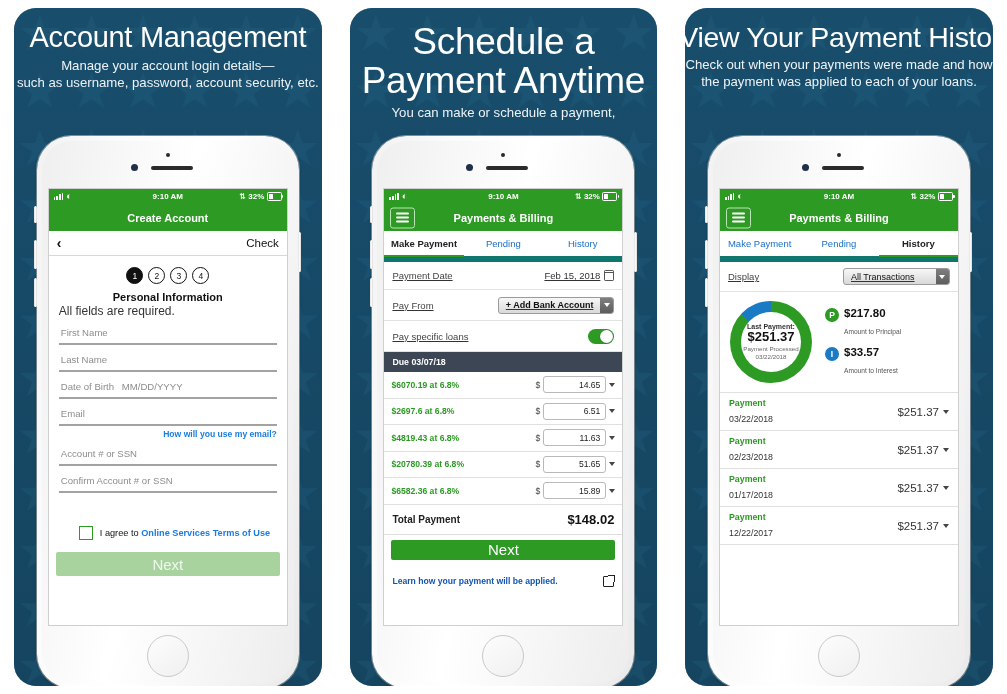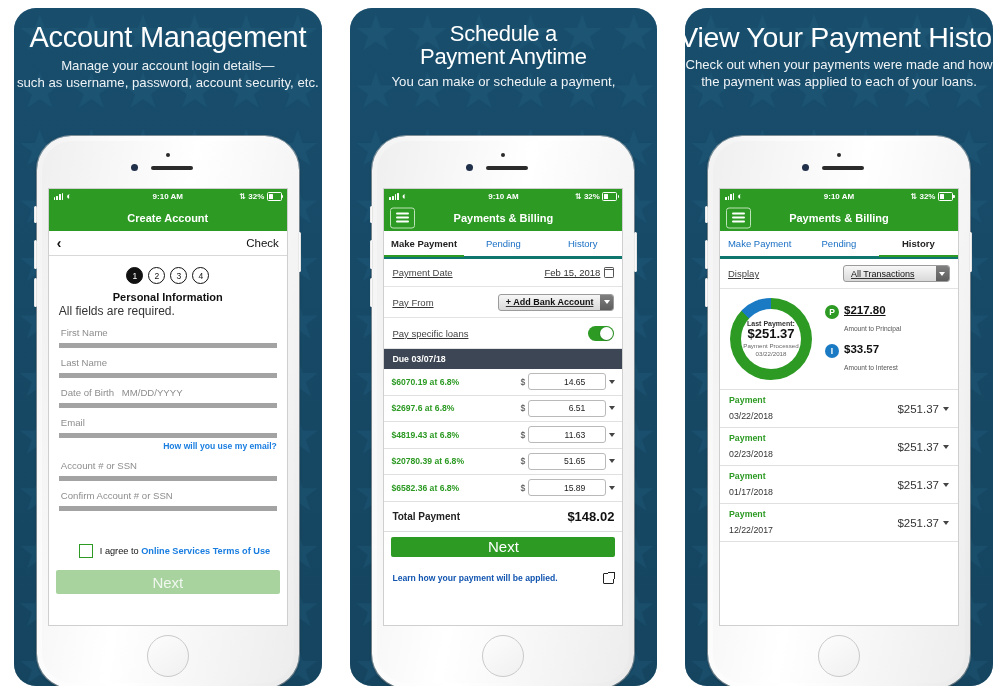--- a/index.html
+++ b/index.html
@@ -29,21 +29,21 @@
     position:absolute;inset:0;
     background:linear-gradient(180deg,#19506f 0%, #134058 100%);
     opacity:.55;
   }
 
   .headings{position:absolute;left:0;right:0;top:14px;text-align:center;color:#fff;z-index:4;}
   .h-title{
     font-size:29px;font-weight:400;line-height:1.06;letter-spacing:-.3px;
     white-space:nowrap;
   }
-  .h-title.two{font-size:22px;}
+  .h-title.two{font-size:37px;}
   .h-title.wide{font-size:28.5px;}
   .h-sub{
     margin-top:5px;font-size:13.2px;line-height:1.28;font-weight:400;
     color:#eef3f6;
   }
 
   
   .phone{
     position:absolute;left:50%;transform:translateX(-50%);
     top:128px;width:262px;height:552px;
@@ -114,21 +114,21 @@
 
   
   .subnav{
     height:24px;display:flex;align-items:center;justify-content:space-between;
     padding:0 8px;border-bottom:1px solid #d8d8d8;background:#fff;
   }
   .back-chev{font-size:14px;color:#111;font-weight:700;line-height:1;}
   .cancel-txt{font-size:11.5px;color:#111;}
 
   
-  .tabs{display:flex;border-bottom:3px solid #0f766e;background:#fff;height:25px;}
+  .tabs{display:flex;border-bottom:6px solid #0f766e;background:#fff;height:25px;}
   .tab{
     flex:1;display:flex;align-items:center;justify-content:center;
     font-size:9.5px;color:#1a6fc4;position:relative;
   }
   .tab.active{color:#222;font-weight:700;}
   .tab.active::after{
     content:"";position:absolute;left:0;right:0;bottom:-1px;height:2.2px;background:#2c9a23;
   }
 
   
@@ -167,21 +167,21 @@
   .loan-row{
     display:flex;align-items:center;justify-content:space-between;
     padding:0 7px;height:25.5px;border-bottom:1px solid #e0e0e0;background:#fff;
   }
   .loan-name{font-size:8.6px;color:#2c9a23;font-weight:700;}
   .loan-right{display:flex;align-items:center;gap:3px;}
   .loan-right .dollar{font-size:8.6px;color:#444;}
   .amt-box{
     border:1px solid #b9b9b9;border-radius:3px;background:#fff;
     width:56px;height:15px;display:flex;align-items:center;justify-content:flex-end;
-    padding-right:20px;font-size:8.6px;color:#222;text-align:center;
+    padding-right:5px;font-size:8.6px;color:#222;text-align:center;
   }
   .caret{width:0;height:0;border-left:3.2px solid transparent;border-right:3.2px solid transparent;border-top:4.4px solid #444;}
 
   .total-row{
     display:flex;align-items:center;justify-content:space-between;
     padding:0 8px;height:29px;background:#fff;border-bottom:1px solid #ddd;
   }
   .total-row .t-lbl{font-size:10px;font-weight:700;color:#222;}
   .total-row .t-val{font-size:13px;font-weight:700;color:#111;}
 
@@ -201,21 +201,21 @@
   .steps{display:flex;justify-content:center;gap:5px;margin:11px 0 0;}
   .stp{
     width:15px;height:15px;border-radius:50%;border:1.3px solid #111;
     display:flex;align-items:center;justify-content:center;
     font-size:8.5px;color:#111;background:#fff;
   }
   .stp.on{background:#111;color:#fff;}
   .form-title{text-align:center;font-size:11px;font-weight:700;color:#111;margin-top:7px;}
   .req{font-size:12px;color:#333;padding:0 10px;margin-top:1px;}
   .field{
-    margin:0 10px;padding:9px 2px 5px;border-bottom:5px solid #a3a3a3;
+    margin:0 10px;padding:9px 2px 5px;border-bottom:2px solid #a3a3a3;
     font-size:9.6px;color:#8d8d8d;
   }
   .field .dob-hint{color:#8d8d8d;}
   .emaillink{text-align:right;margin:3px 10px 0;font-size:8.6px;color:#1a7ee0;font-weight:700;}
   .agree{display:flex;align-items:center;gap:7px;margin:0 0 0 30px;}
   .chk{width:12px;height:12px;border:1.6px solid #2c9a23;background:#fff;}
   .agree-txt{font-size:9.2px;color:#111;}
   .agree-txt a{color:#1a7ee0;font-weight:700;text-decoration:none;}
 
   
@@ -588,21 +588,21 @@
                 <div class="d-l3">
                   <span>Payment Processed</span><br>
                   <span>03/22/2018</span>
                 </div>
               </div>
             </div>
             <div class="legend">
               <div class="leg">
                 <span class="dot p">P</span>
                 <span>
-                  <span class="amt" style="display:block;text-decoration:underline;">$217.80</span>
+                  <span class="amt" style="display:block;">$217.80</span>
                   <span class="cap">Amount to Principal</span>
                 </span>
               </div>
               <div class="leg">
                 <span class="dot i">I</span>
                 <span>
                   <span class="amt" style="display:block;">$33.57</span>
                   <span class="cap">Amount to Interest</span>
                 </span>
               </div>

